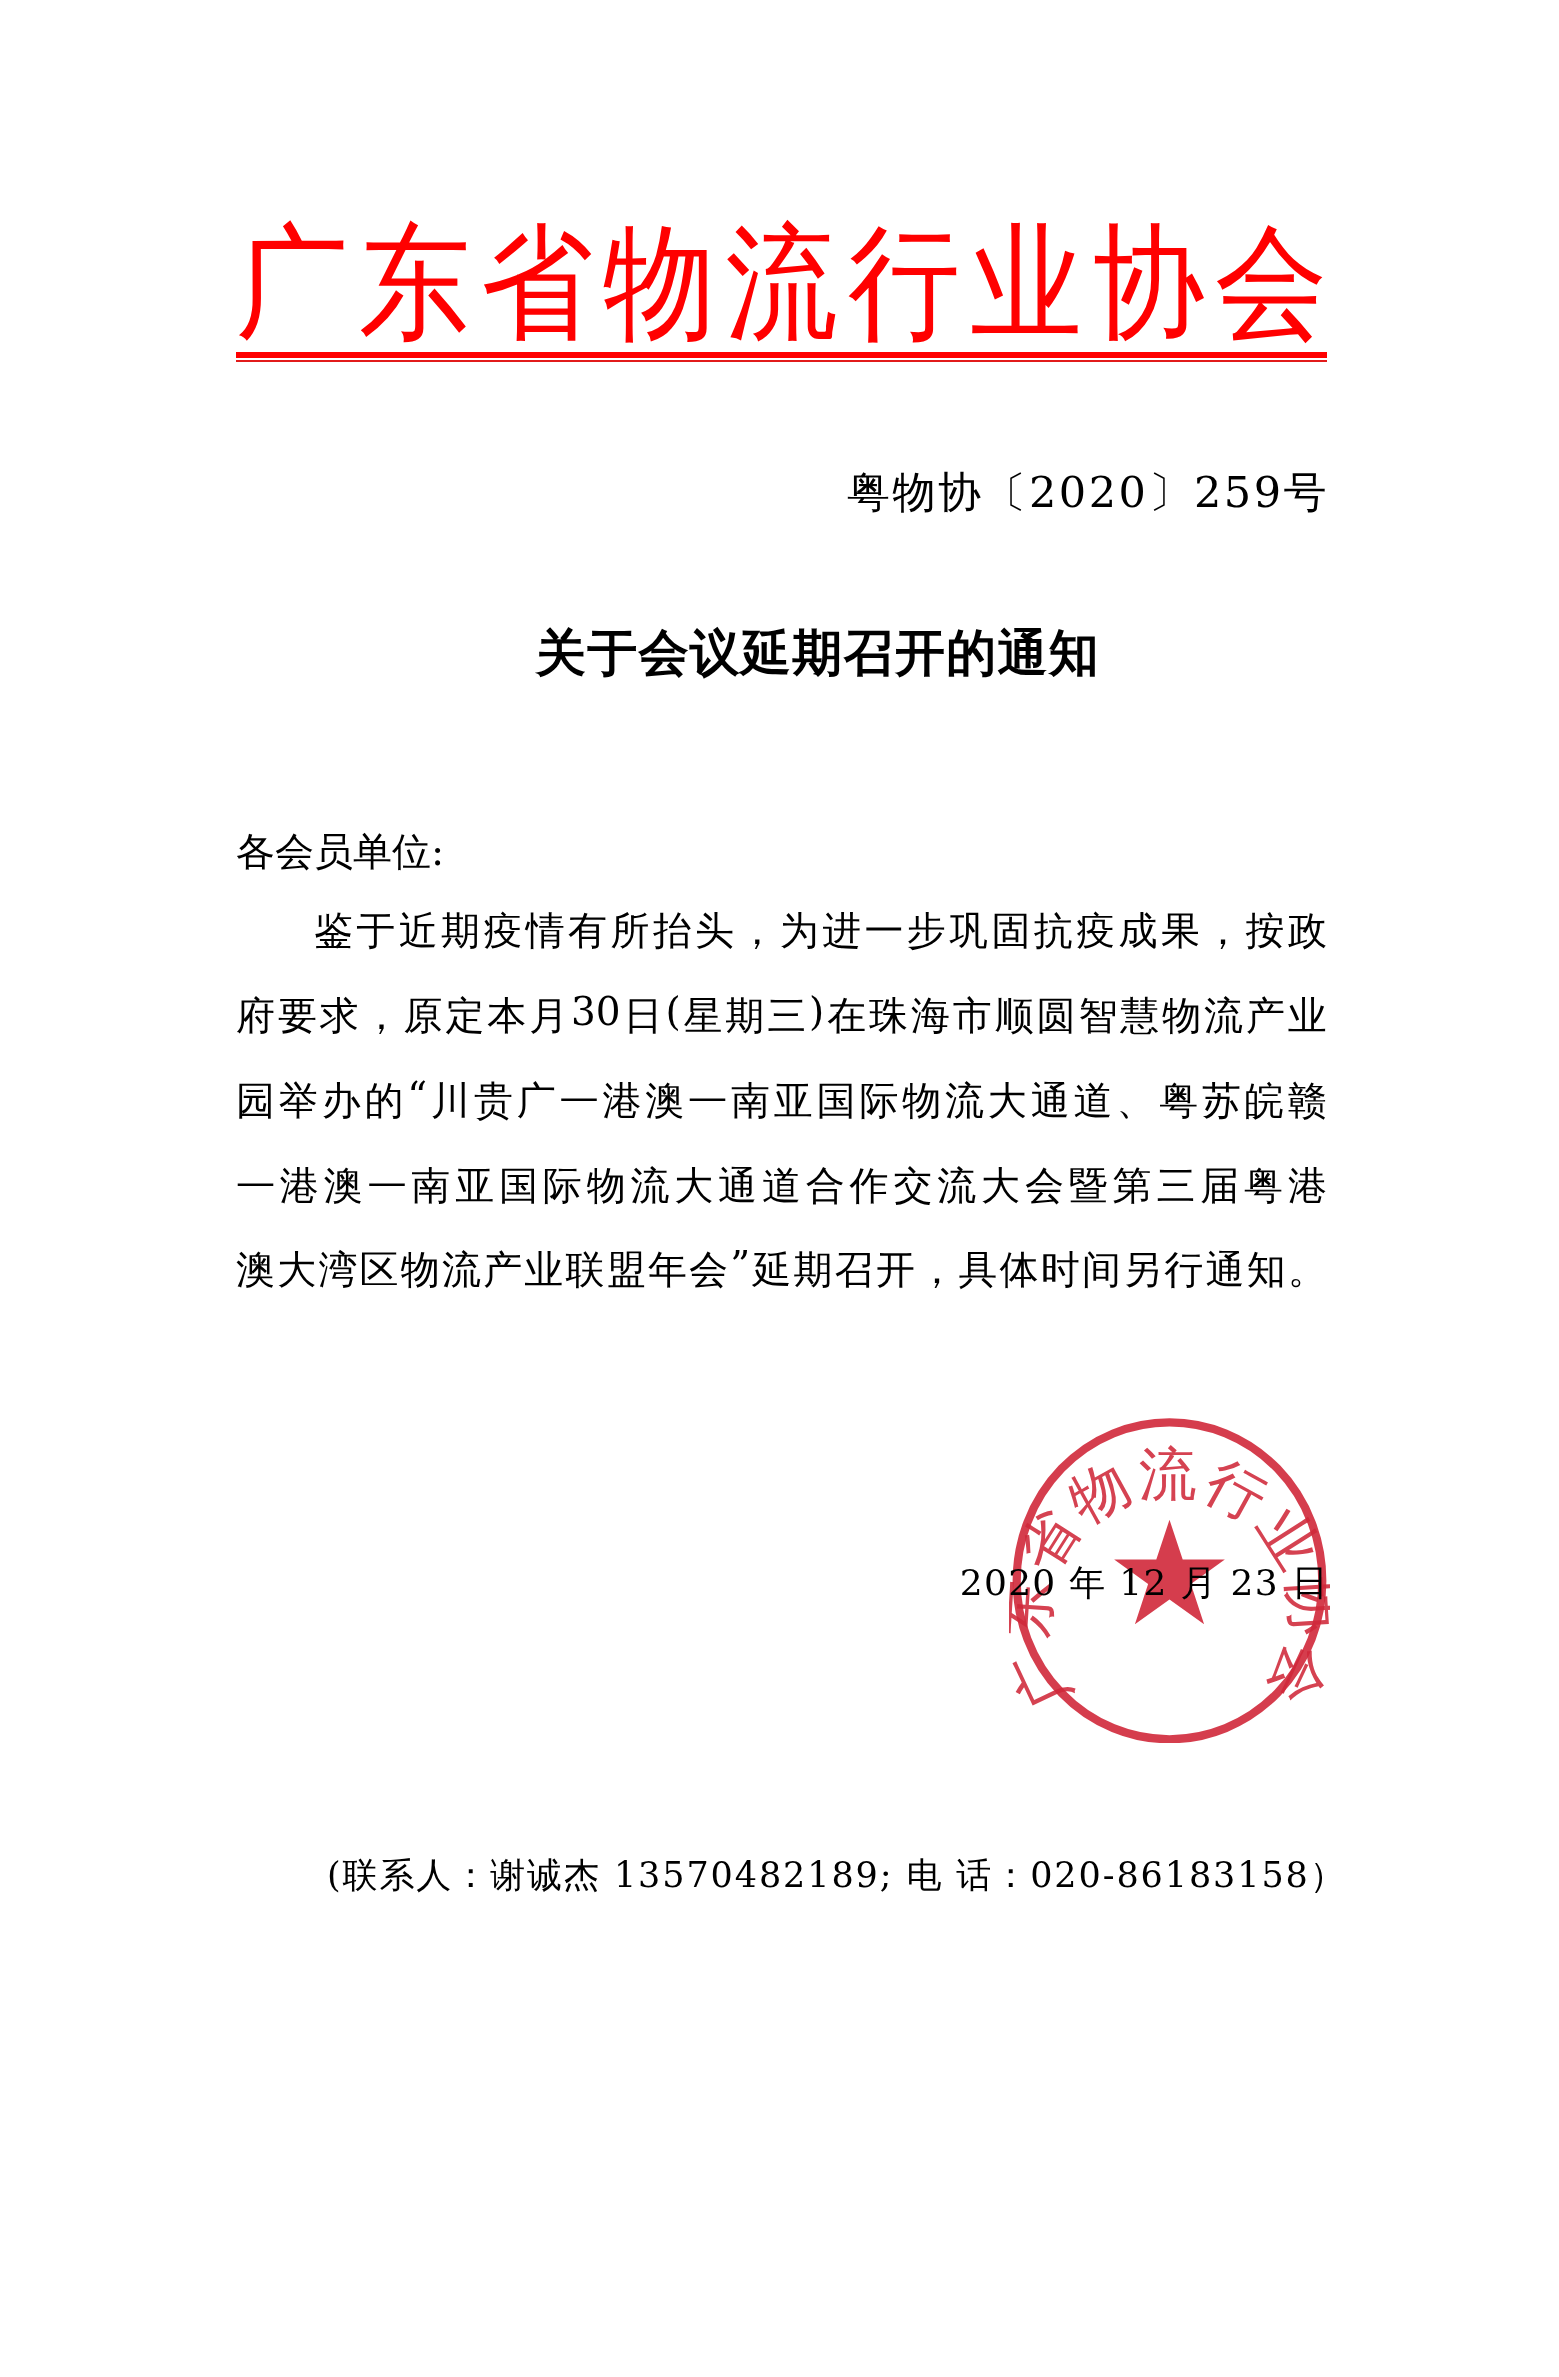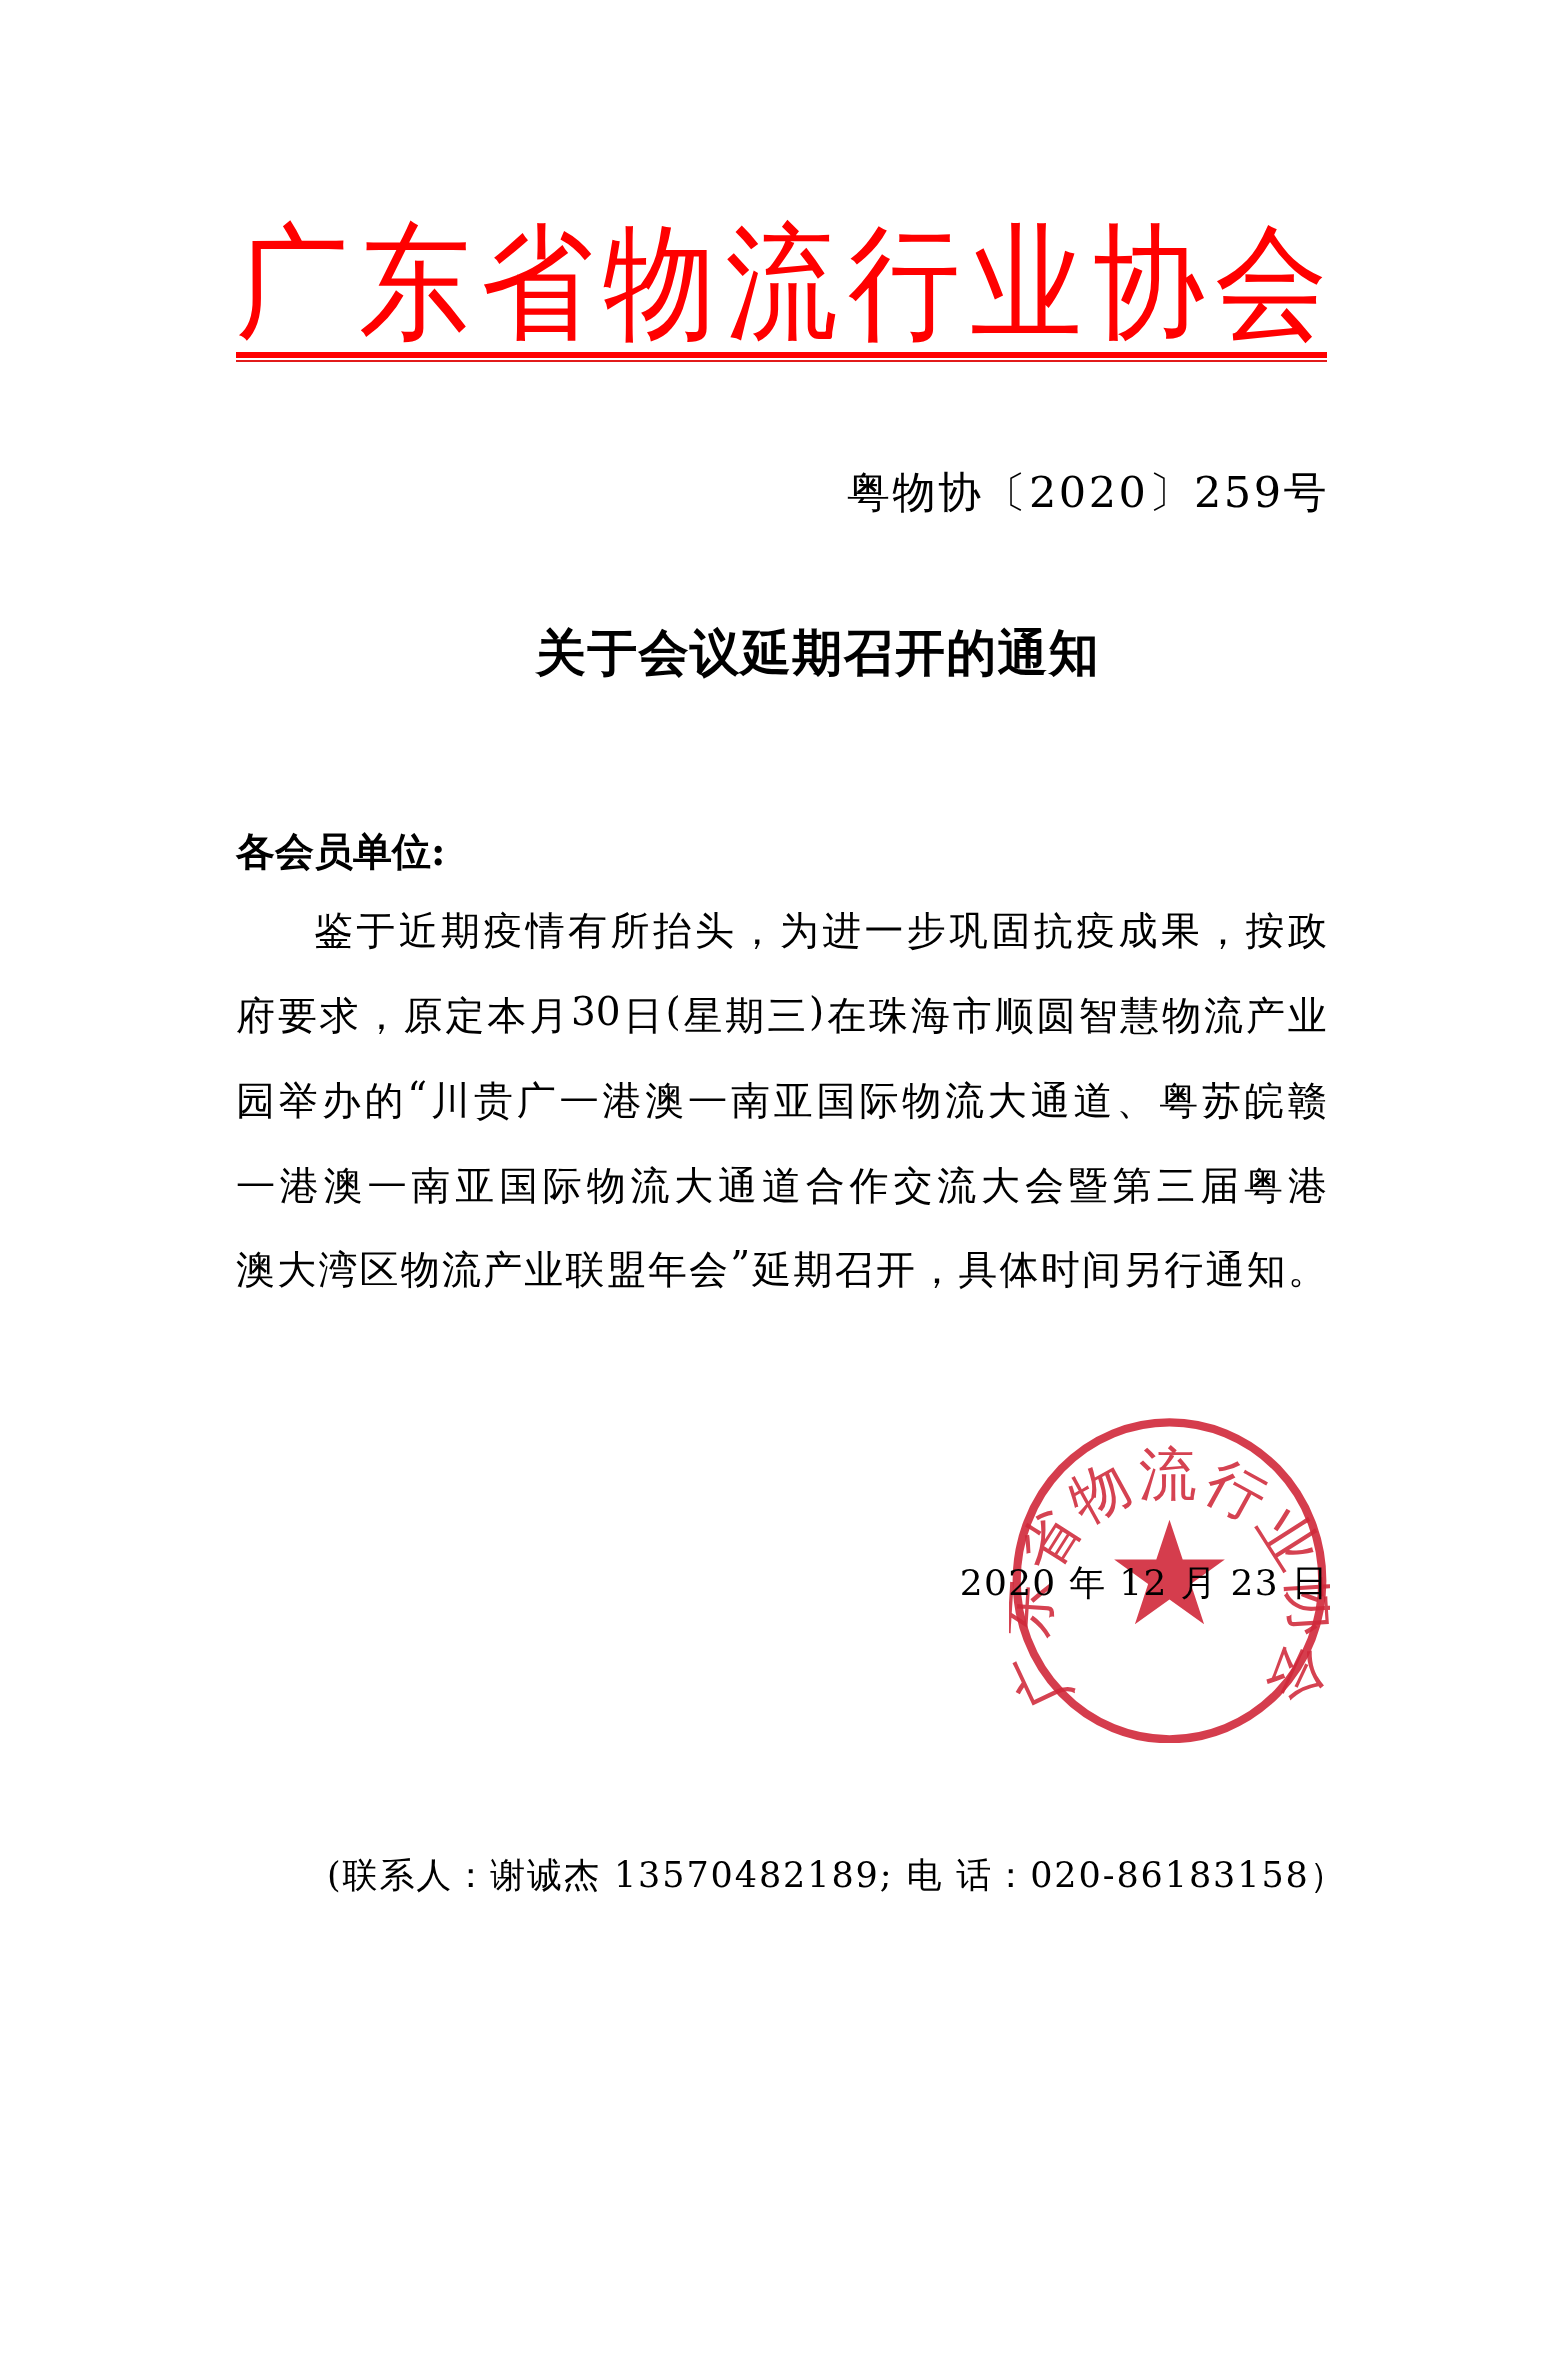--- a/index.html
+++ b/index.html
@@ -13,21 +13,21 @@
               font-size:112px; line-height:1; transform:scaleY(1.12); transform-origin:top left; }
   .masthead span { display:inline-block; }
   .rule-thick { left:236px; top:352px; width:1091px; height:5.7px; background:#ff0000; }
   .rule-thin  { left:236px; top:360px; width:1091px; height:1.9px; background:#e21b1b; }
 
   .docnum { right:231px; top:464px; font-size:43px; letter-spacing:2.5px; white-space:nowrap; }
   .title { left:0; width:1560px; top:620px; text-align:center;
            font-family:"DejaVu Sans","Liberation Sans",sans-serif; font-weight:bold;
            font-size:50px; letter-spacing:1.3px;margin-left:38px; }
 
-  .salutation { left:236px; top:825px; font-size:39px; white-space:nowrap;font-weight:bold; }
+  .salutation { left:236px; top:825px; font-size:39px; white-space:nowrap; }
   .body-line { left:236px; width:1091px; font-size:39px; white-space:nowrap;
                display:flex; justify-content:space-between; }
   .body-line.first { left:314px; width:1013px; }
   .body-line span { display:inline-block; }
 
   .stamp { left:1009px; top:1416px; width:321px; height:327px; }
   .date { right:231px; top:1559px; font-size:36px; white-space:nowrap; letter-spacing:1.3px; }
   .contact { left:327px; top:1852px; font-size:35px; white-space:nowrap; letter-spacing:1.9px;text-align:right; }
 </style>
 </head>

